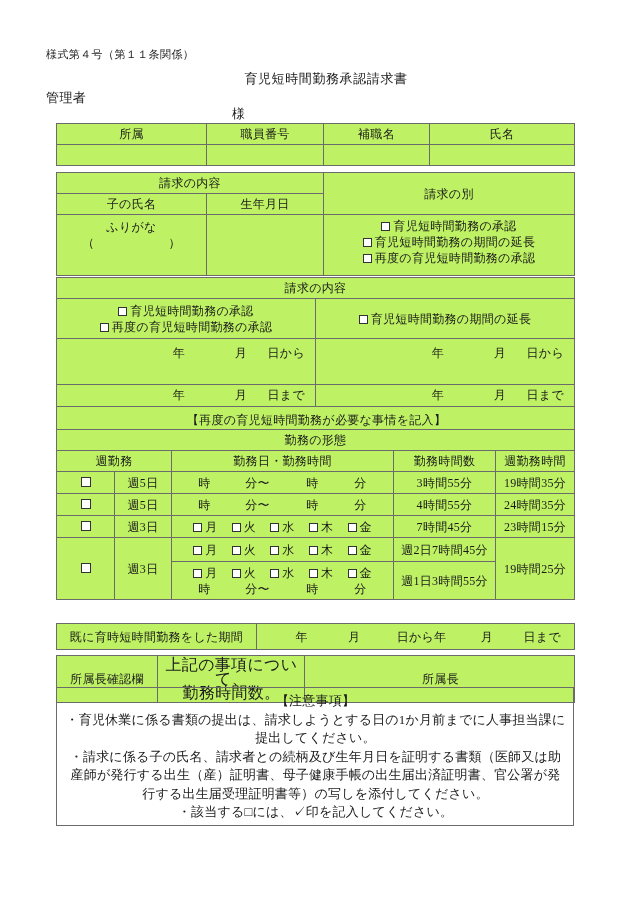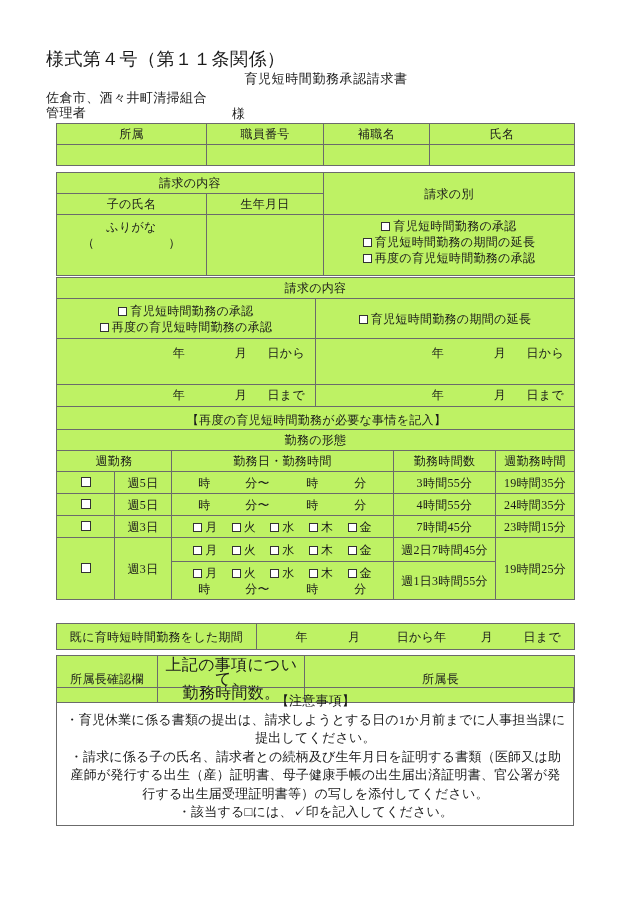--- a/index.html
+++ b/index.html
@@ -21,21 +21,21 @@
     width: 630px;
     height: 903px;
     box-sizing: border-box;
   }
 
   
   .form-no {
     position: absolute;
     left: 46px;
     top: 47px;
-    font-size: 18px;
+    font-size: 11px;
     letter-spacing: 0.4px;
     white-space: nowrap;
   }
   .doc-title {
     position: absolute;
     left: 0;
     top: 70px;
     width: 630px;
     text-align: center;
     font-size: 13px;
@@ -165,21 +165,20 @@
   #notes .note-item { text-indent: 0; }
 </style>
 </head>
 <body>
 
 <div class="page">
 
   <div class="form-no">様式第４号（第１１条関係）</div>
   <div class="doc-title">育児短時間勤務承認請求書</div>
   <div class="addressee">
-    <div>佐倉市、酒々井町清掃組合</div>
     <div>管理者</div>
   </div>
   <div class="addressee-sama">様</div>
 
   <table class="frm" id="tbl-basic">
     <colgroup>
       <col style="width:150px">
         <col style="width:117px">
         <col style="width:106px">
         <col style="width:145px">

